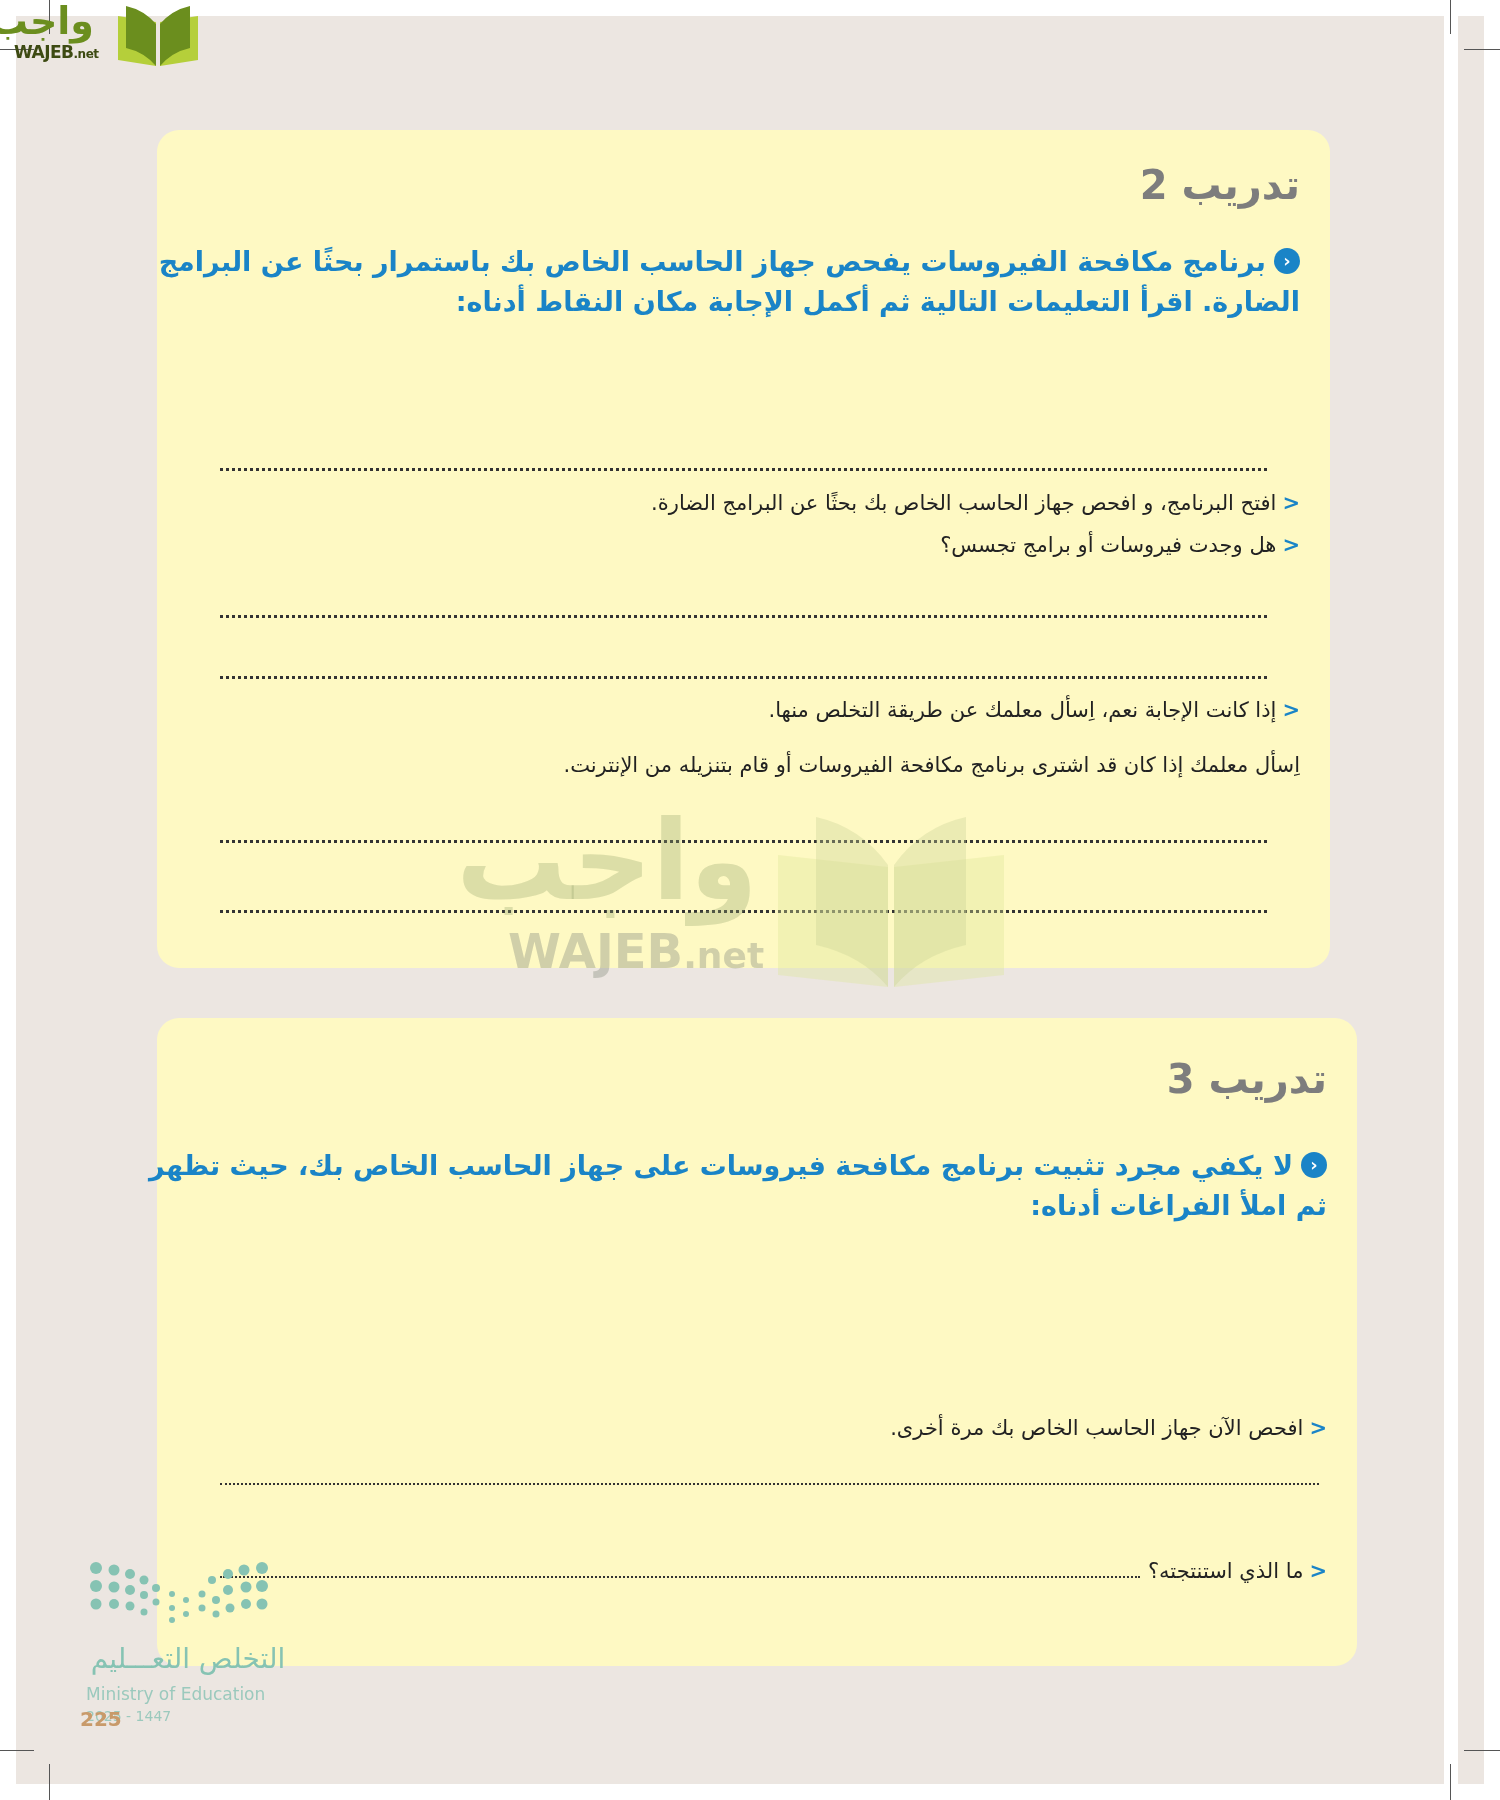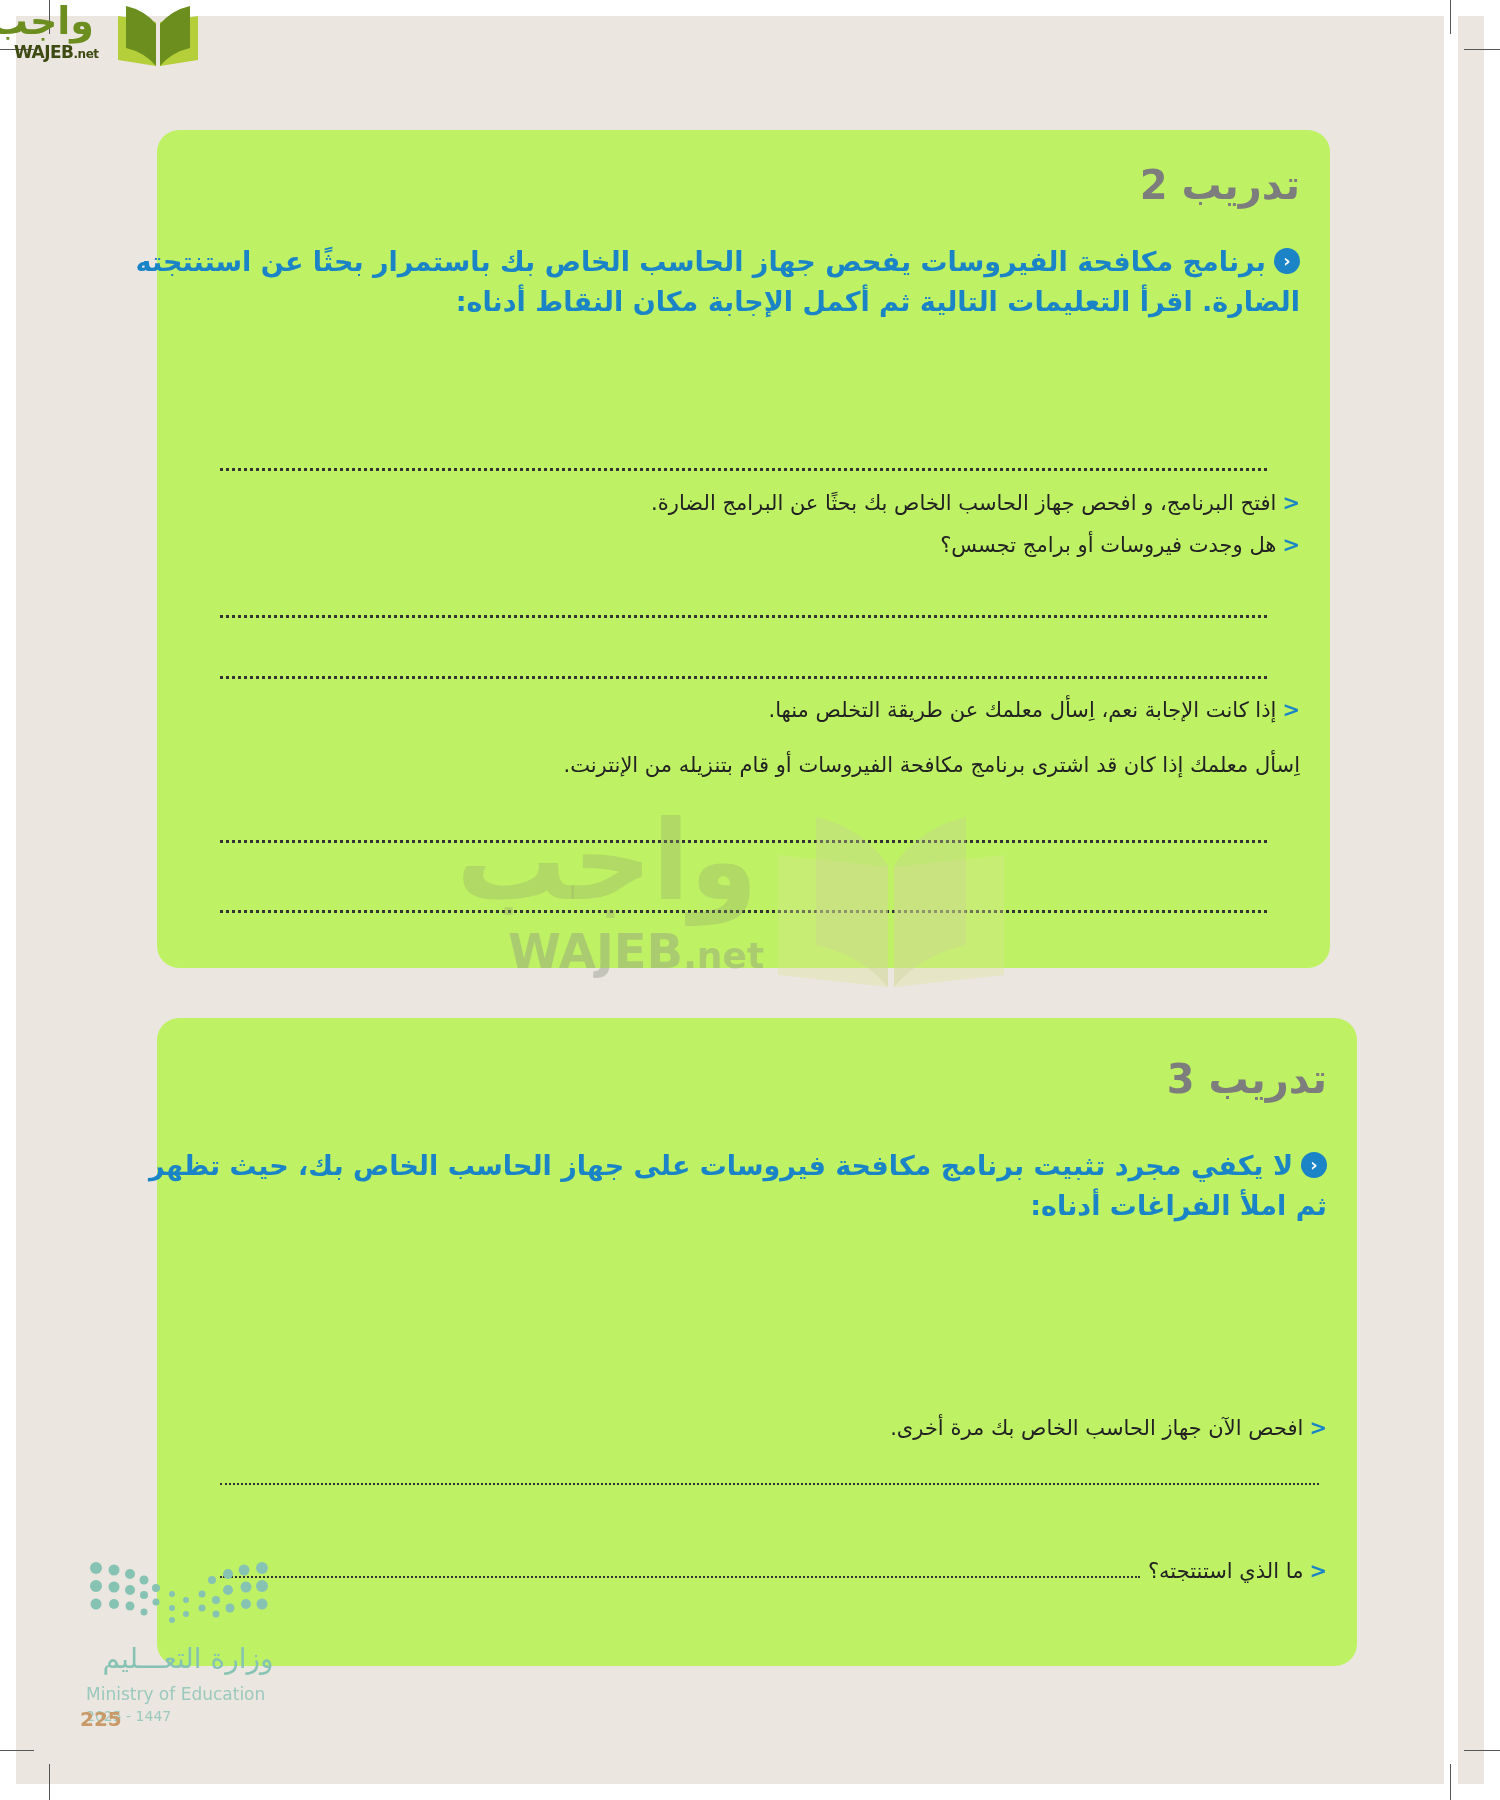--- a/index.html
+++ b/index.html
@@ -24,21 +24,21 @@
     color:#6b8e1e; direction:rtl; width:82px; text-align:center; line-height:46px;
   }
   .logo-en {
     position:absolute; left:2px; top:38px; font-size:17px; font-weight:bold;
     color:#3d4a12; letter-spacing:-0.5px;
   }
   .logo-en small { font-size:12px; }
   .logo-book { position:absolute; left:104px; top:0; width:84px; height:62px; }
 
   .card {
-    position:absolute; left:157px; width:1173px; background:#bef264;
+    position:absolute; left:157px; width:1173px; background:#fef9c3;
     border-radius:22px;
   }
   .card-1 { top:130px; height:838px; }
   .card-2 { top:1018px; height:648px;padding-left:27px; }
 
   .title {
     position:absolute; right:30px; font-size:40px; font-weight:bold; color:#7d7d7d;
     direction:rtl; white-space:nowrap;
   }
   .prompt {
@@ -117,21 +117,21 @@
     <path d="M2 12 L40 18 L40 62 L2 56 Z" fill="#b5cf3a"></path>
     <path d="M82 12 L44 18 L44 62 L82 56 Z" fill="#b5cf3a"></path>
     <path d="M10 2 Q28 6 40 20 L40 62 Q28 48 10 44 Z" fill="#6b8e1e"></path>
     <path d="M74 2 Q56 6 44 20 L44 62 Q56 48 74 44 Z" fill="#6b8e1e"></path>
   </svg>
 </div>
 
 <div class="card card-1">
   <div class="title" style="top:32px;">تدريب 2</div>
   <div class="prompt" style="top:112px;">
-    <div style="white-space:nowrap;"><span class="bullet">‹</span><span>برنامج مكافحة الفيروسات يفحص جهاز الحاسب الخاص بك باستمرار بحثًا عن استنتجته</span></div>
+    <div style="white-space:nowrap;"><span class="bullet">‹</span><span>برنامج مكافحة الفيروسات يفحص جهاز الحاسب الخاص بك باستمرار بحثًا عن البرامج</span></div>
     <div style="white-space:nowrap;">الضارة. اقرأ التعليمات التالية ثم أكمل الإجابة مكان النقاط أدناه:</div>
   </div>
 
   <div class="dots" style="top:338px;"></div>
 
   <div class="text" style="top:358px;"><span class="arrow">&lt;</span><span>افتح البرنامج، و افحص جهاز الحاسب الخاص بك بحثًا عن البرامج الضارة.</span></div>
   <div class="text" style="top:400px;"><span class="arrow">&lt;</span><span>هل وجدت فيروسات أو برامج تجسس؟</span></div>
   <div class="dots" style="top:485px;"></div>
   <div class="dots" style="top:546px;"></div>
 
@@ -201,17 +201,17 @@
         <circle cx="140" cy="30" r="5"></circle>
         <circle cx="142" cy="48" r="4.5"></circle>
       <circle cx="156" cy="10" r="5.5"></circle>
         <circle cx="158" cy="27" r="5.5"></circle>
         <circle cx="158" cy="44" r="5"></circle>
       <circle cx="174" cy="8" r="6"></circle>
         <circle cx="174" cy="26" r="6"></circle>
         <circle cx="174" cy="44" r="5.5"></circle>
     </g>
   </svg>
-  <div class="ministry-ar">وزارة التعـــليم</div>
+  <div class="ministry-ar">التخلص التعـــليم</div>
   <div class="ministry-en">Ministry of Education</div>
   <div class="ministry-year">2025 - 1447</div>
 </div>
 <div class="page-num">225</div>
 
 </body></html>

